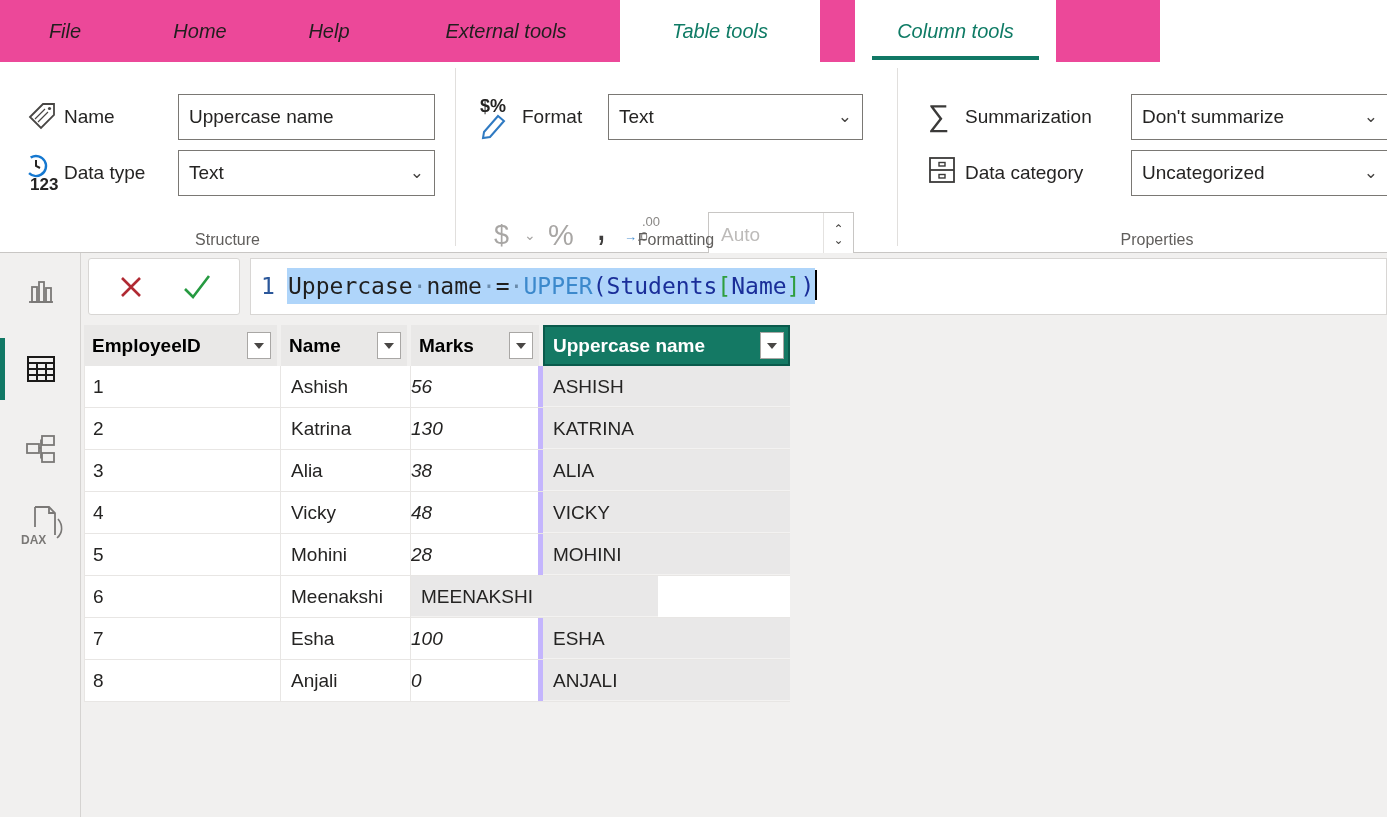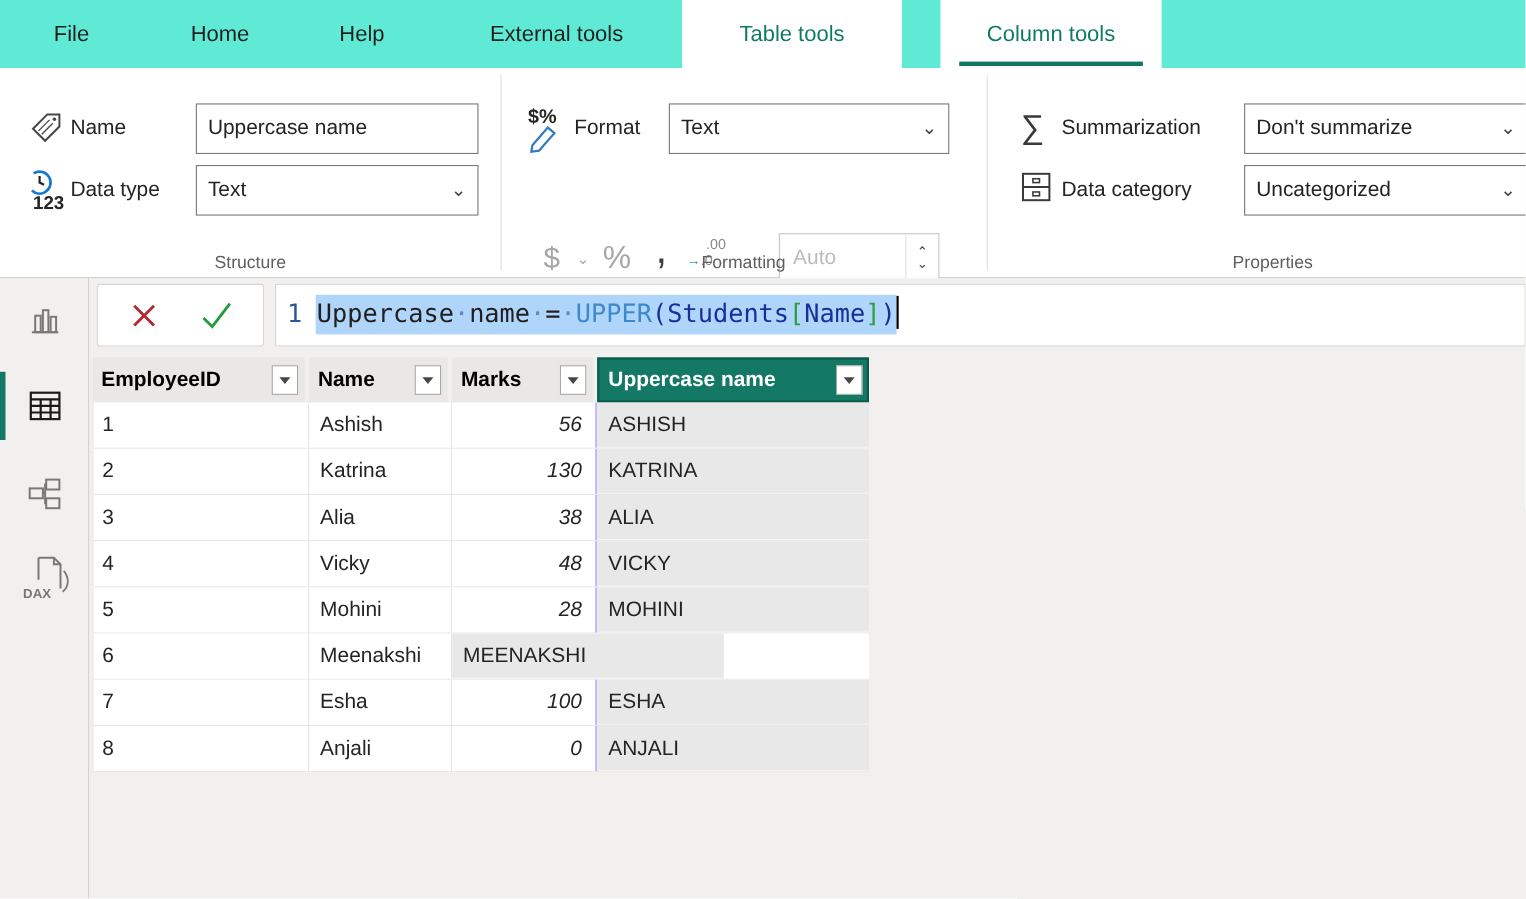--- a/index.html
+++ b/index.html
@@ -2,21 +2,21 @@
 <html><head>
 <meta charset="utf-8">
 <style>
   * { box-sizing: border-box; margin: 0; padding: 0; }
   html,body { background:#fff; }
   .app {
     position: relative; width: 1387px; height: 817px; overflow: hidden;
     background: #ffffff; font-family: "Liberation Sans", sans-serif; color:#201f1e;
   }
   
-  .tabbar { position:absolute; left:0; top:0; width:1387px; height:62px; background:#5eead4; }
+  .tabbar { position:absolute; left:0; top:0; width:1160px; height:62px; background:#ec4899;font-style:italic; }
   .tab { position:absolute; top:0; height:62px; line-height:62px; text-align:center;
          font-size:20px; color:#201f1e; cursor:default; white-space:nowrap; }
   .tab.ctx { background:#ffffff; color:#0f7b65; }
   .tab.active::after { content:""; position:absolute; left:17px; right:17px; bottom:2px; height:4px; background:#117865; }
   
   .ribbon { position:absolute; left:0; top:62px; width:1387px; height:191px; background:#ffffff; border-bottom:1px solid #c8c6c4; }
   .rb-label { position:absolute; height:46px; line-height:46px; font-size:19px; color:#252423; white-space:nowrap; }
   .rb-group-title { position:absolute; top:166px; height:24px; line-height:24px; text-align:center; font-size:16px; color:#605e5c; }
   .rb-sep { position:absolute; top:6px; height:178px; width:1px; background:#e1dfdd; }
   .rb-input { position:absolute; height:46px; border:1px solid #7a7874; background:#fff; font-size:19px;
@@ -57,21 +57,21 @@
   .hcell.sel { background:#147964; color:#ffffff; border:2px solid #0a5a4c; line-height:37px; }
   .fbtn { position:absolute; right:6px; top:7px; width:24px; height:27px; background:#fff; border:1px solid #a9a7a5;
           display:flex; align-items:center; justify-content:center; }
   .hcell.sel .fbtn { top:5px; right:4px; }
   .tri { width:0; height:0; border-left:5px solid transparent; border-right:5px solid transparent; border-top:6px solid #494745; }
   .dbody { position:relative; border-left:1px solid #e8e6e4; }
   .drow { display:flex; height:42px; background:#fff; border-bottom:1px solid #e8e6e4; font-size:19px; color:#252423; }
   .dc { line-height:41px; white-space:nowrap; overflow:hidden; }
   .dc0 { width:196px; padding-left:8px; border-right:1px solid #e8e6e4; }
   .dc1 { width:130px; padding-left:10px; border-right:1px solid #e8e6e4; }
-  .dc2 { width:132px; padding-right:12px; text-align:right; font-style:italic; border-right:2px solid #c4b5fd; }
+  .dc2 { width:132px; padding-right:12px; font-style:italic; border-right:5px solid #c4b5fd; }
   .dc3 { width:247px; padding-left:10px; background:#e9e8e8; border-bottom:1px solid #f3f2f1; }
 </style>
 </head>
 <body>
 
 <div class="app">
 
   <div class="tabbar">
     <div class="tab" style="left:40px;width:50px;">File</div>
     <div class="tab" style="left:150px;width:100px;">Home</div>

